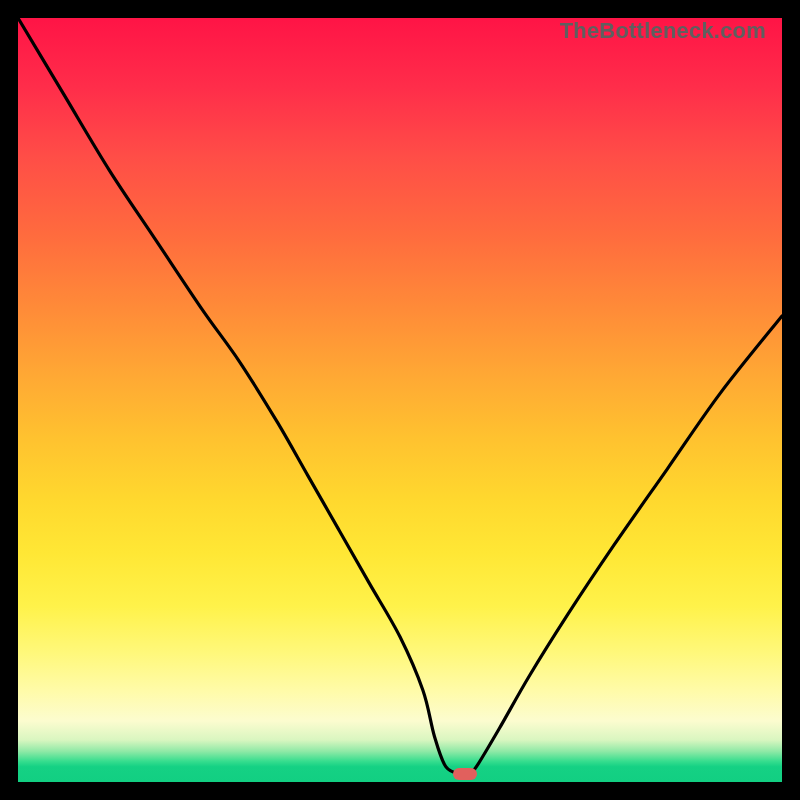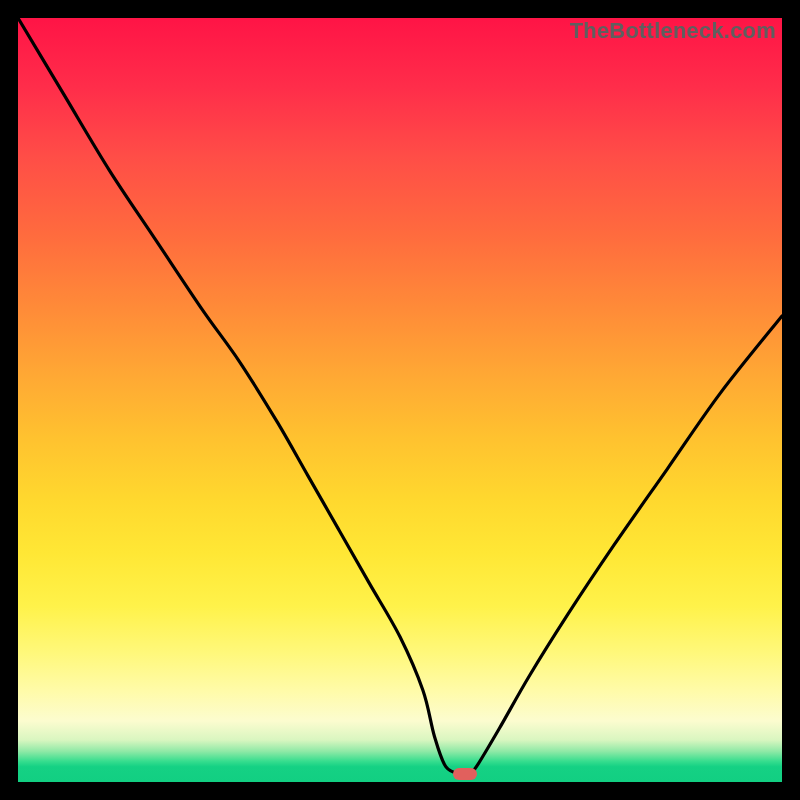--- a/index.html
+++ b/index.html
@@ -42,21 +42,21 @@
       #d9f6c0 94.5%,
       #8ee9a6 96%,
       #36dd8e 97.3%,
       #15d184 98%,
       #12cf82 100%
     );
   }
   .watermark {
     position: absolute;
     top: 0px;
-    right: 6px;
+    right: 16px;
     color: #5f5f5f;
     font-size: 22px;
     font-weight: 600;
     letter-spacing: 0.2px;
     user-select: none;
   }
   svg.curve {
     position: absolute;
     left: 0;
     top: 0;

